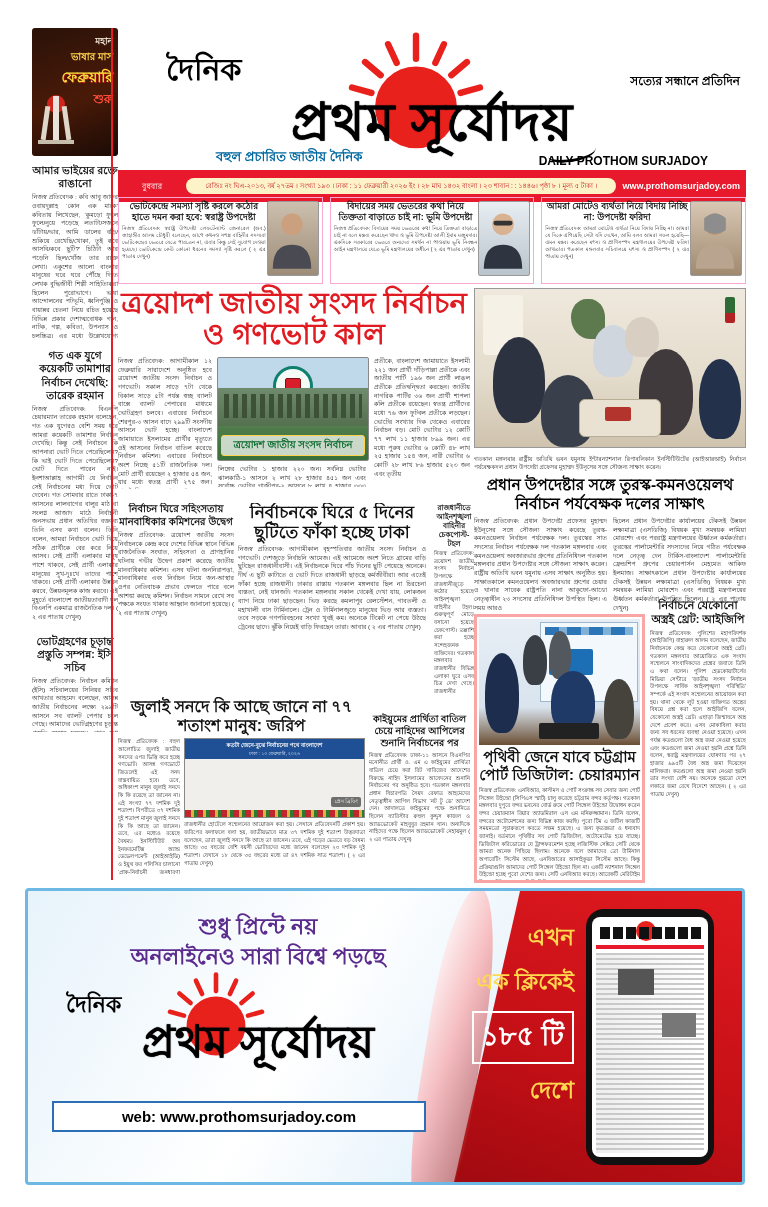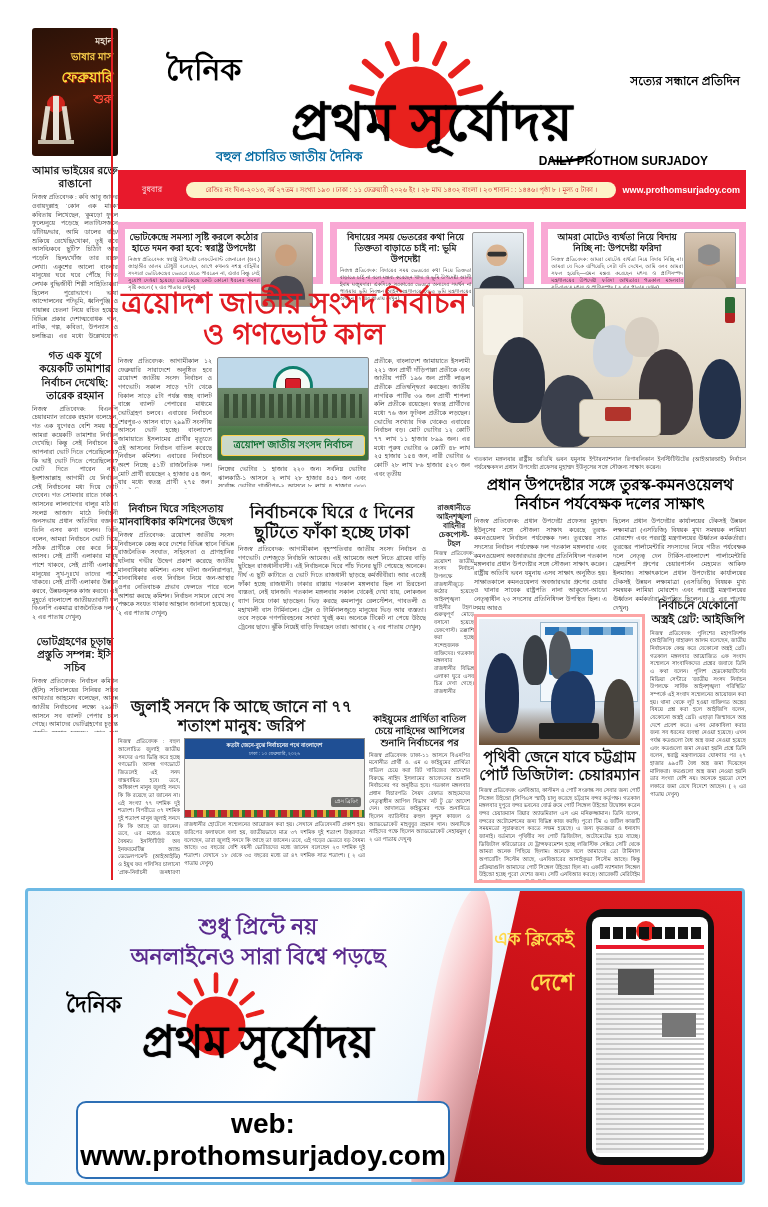--- a/index.html
+++ b/index.html
@@ -28,29 +28,29 @@
   .mh-daily{position:absolute;left:48px;top:20px;font-size:30px;font-weight:900;color:#000;}
   .mh-sun{position:absolute;left:208px;top:2px;width:180px;height:128px;}
   .mh-title{position:absolute;left:0;right:0;top:56px;text-align:center;font-size:52px;font-weight:900;color:#000;
             letter-spacing:1px;text-shadow:0 0 1px #000;}
   .mh-tag-r{position:absolute;right:6px;top:46px;font-size:12px;font-weight:800;color:#000;}
   .mh-tag-l{position:absolute;left:98px;bottom:0px;font-size:13px;font-weight:800;color:#0369a1;}
   .mh-en{position:absolute;right:38px;bottom:0px;font-size:12px;font-weight:700;color:#000;}
   .mh-swoosh{position:absolute;right:150px;bottom:6px;width:48px;height:16px;border-bottom:3px solid #000;border-radius:0 0 60% 40%;transform:rotate(-6deg);}
 
   
-  .datebar{left:118px;top:170px;width:628px;height:39px;background:#e8192c;display:flex;align-items:center;box-sizing:border-box;padding:0 6px;gap:6px;}
+  .datebar{left:118px;top:170px;width:628px;height:32px;background:#e8192c;display:flex;align-items:center;box-sizing:border-box;padding:0 6px;gap:6px;}
   .db-day{color:#fff;font-size:8px;width:56px;text-align:center;flex:0 0 auto;}
   .db-pill{flex:1;background:#fdf3c8;border-radius:9px;color:#c40f1b;font-size:6.6px;text-align:center;
            padding:2px 8px;white-space:nowrap;overflow:hidden;}
   .db-web{color:#fff;font-size:9px;font-weight:800;flex:0 0 auto;}
 
   
   .topstrip{left:118px;top:197px;width:628px;height:87px;display:flex;gap:7px;}
-  .tsbox{flex:1;border:7px solid #f9a8d4;box-sizing:border-box;padding:3px;display:flex;gap:1px;margin-top:25px;}
+  .tsbox{flex:1;border:1px solid #f9a8d4;box-sizing:border-box;padding:3px;display:flex;gap:1px;}
   .ts-txt{flex:1;min-width:0;}
   .ts-h{font-size:9px;line-height:1.22;text-align:center;margin:0 0 2px;}
   .ts-b{font-size:5.2px;line-height:1.35;text-align:justify;color:#222;height:46px;overflow:hidden;margin:0;}
   .portrait{flex:0 0 50px;height:73px;border:1px solid #999;border-radius:2px;overflow:hidden;}
   .p1{background:linear-gradient(180deg,#cdbfae,#9d8d78);}
   .p2{background:linear-gradient(180deg,#d8c7b4,#a08a6f);}
   .p3{background:linear-gradient(180deg,#e8eef2,#b9c4cc);}
 
   
   .lead-h{left:118px;top:288px;width:352px;height:66px;color:#e11b22;font-size:29px;line-height:1.08;
@@ -128,25 +128,25 @@
           background:linear-gradient(200deg,#e01a1f 0%,#c30f16 60%,#9f0a10 100%);
           clip-path:polygon(26% 0,100% 0,100% 100%,4% 100%);}
   .ad-curl{position:absolute;right:262px;top:-6px;width:56px;height:120%;
            background:linear-gradient(100deg,rgba(255,255,255,.85) 0%,rgba(255,120,120,.45) 45%,rgba(140,10,10,.55) 100%);
            border-radius:50%/40%;transform:rotate(9deg);}
   .ad-l1{position:absolute;left:70px;top:18px;width:320px;text-align:center;font-size:22px;font-weight:900;color:#5b2b8e;}
   .ad-l2{position:absolute;left:10px;top:48px;width:440px;text-align:center;font-size:22px;font-weight:900;color:#5b2b8e;}
   .ad-daily{position:absolute;left:38px;top:96px;font-size:22px;font-weight:900;color:#000;}
   .ad-sun{position:absolute;left:128px;top:78px;width:120px;height:92px;}
   .ad-title{position:absolute;left:20px;top:118px;width:420px;text-align:center;font-size:44px;font-weight:900;color:#000;text-shadow:0 0 1px #000;}
-  .ad-web{position:absolute;left:48px;top:210px;width:370px;background:#fff;border:2px solid #2d6fb5;border-radius:10px;
-          text-align:center;font-size:28px;font-weight:800;color:#000;padding:5px 0;}
+  .ad-web{position:absolute;left:24px;top:210px;width:370px;background:#fff;border:2px solid #2d6fb5;border-radius:0;
+          text-align:center;font-size:15px;font-weight:800;color:#000;padding:5px 0;}
   .ad-rtxt{position:absolute;right:168px;top:28px;width:120px;text-align:right;color:#ffd94d;font-weight:900;}
   .ad-r1{font-size:23px;}
-  .ad-r2{font-size:18px;margin-top:6px;}
+  .ad-r2{font-size:22px;margin-top:6px;}
   .ad-r3{font-size:23px;margin-top:6px;}
   .ad-r4{display:inline-block;margin-top:10px;border:2px solid #fff;color:#fff;font-size:27px;padding:2px 8px;background:transparent;}
   .ad-r5{font-size:23px;margin-top:8px;}
   .phone{position:absolute;right:28px;top:18px;width:128px;height:256px;background:#111;border-radius:18px;padding:8px 6px;box-sizing:border-box;}
   .screen{width:100%;height:100%;background:#fff;border-radius:8px;position:relative;overflow:hidden;}
   .scr-sun{position:absolute;left:44px;top:4px;width:20px;height:20px;border-radius:50%;background:#e8211d;}
   .scr-title{position:absolute;left:8px;top:10px;right:6px;height:12px;background:repeating-linear-gradient(90deg,#111 0 10px,transparent 10px 13px);}
   .scr-red{position:absolute;left:4px;top:28px;right:4px;height:4px;background:#e8192c;}
   .scr-lines{position:absolute;left:4px;top:36px;right:4px;bottom:4px;
              background:repeating-linear-gradient(180deg,#c9c9c9 0 2px,transparent 2px 5px),
@@ -366,21 +366,23 @@
             <line x1="94.8" y1="50.7" x2="110" y2="46.5"></line>
           <line x1="25.2" y1="50.7" x2="10" y2="46.5"></line>
         </g>
         <circle cx="60" cy="62" r="32" fill="#e8211d"></circle>
       </svg>
     </span>
     <div class="ad-daily">দৈনিক</div>
     <div class="ad-title">প্রথম সূর্যোদয়</div>
     <div class="ad-web">web: www.prothomsurjadoy.com</div>
     <div class="ad-rtxt">
+      <div class="ad-r1">এখন</div>
       <div class="ad-r2">এক ক্লিকেই</div>
+      <div><span class="ad-r4">১৮৫ টি</span></div>
       <div class="ad-r5">দেশে</div>
     </div>
     <div class="phone">
       <div class="screen">
         <span class="scr-sun"></span>
         <span class="scr-title"></span>
         <span class="scr-red"></span>
         <span class="scr-lines"></span>
         <span class="scr-photo1"></span>
         <span class="scr-photo2"></span>

